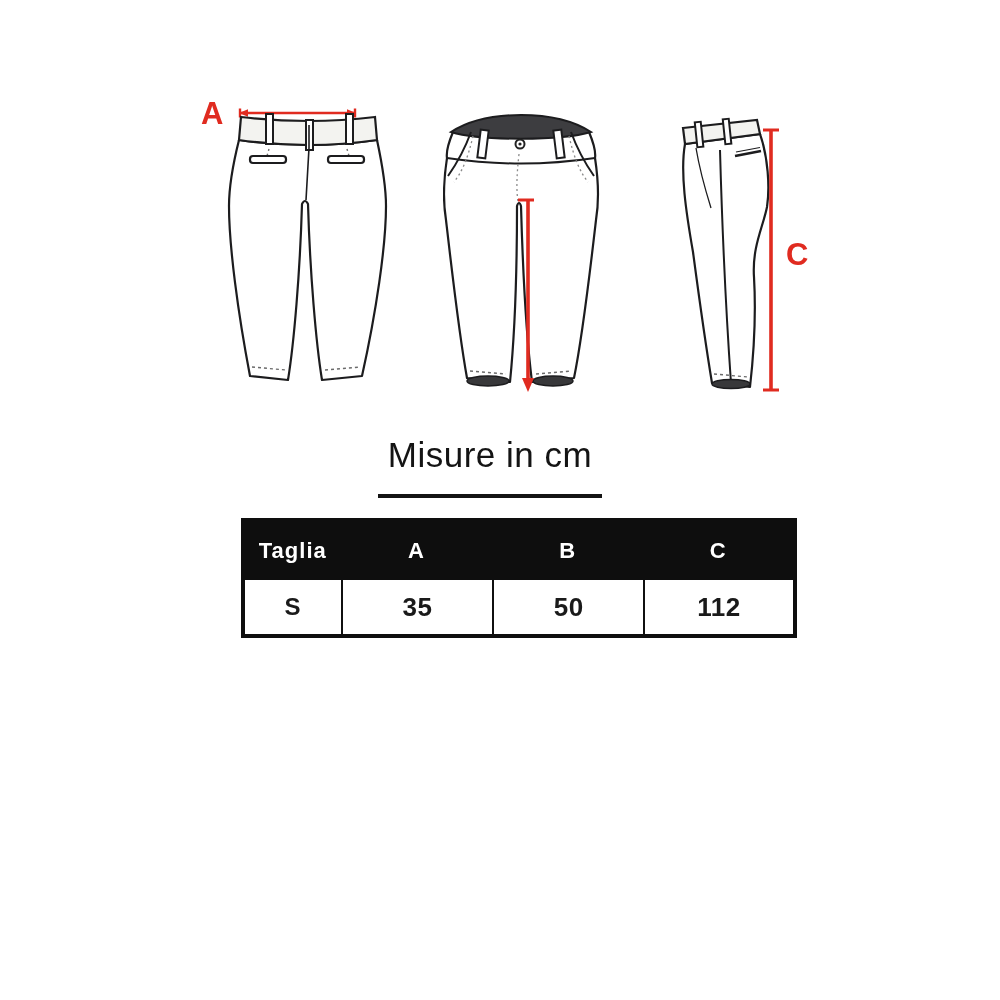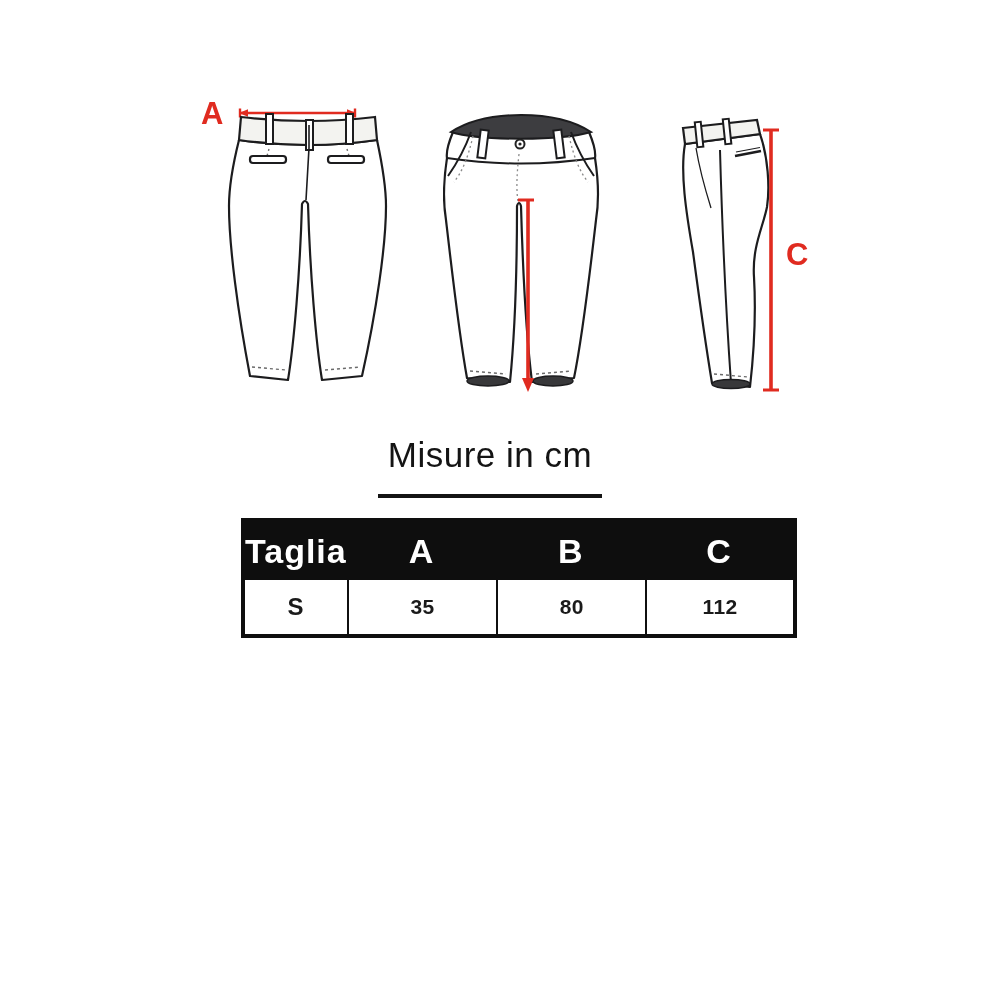--- a/index.html
+++ b/index.html
@@ -22,25 +22,25 @@
     background:#141414;
   }
   .size-table{
     position:absolute;left:241px;top:518px;width:556px;height:120px;
     box-sizing:border-box;border:4px solid #0e0e0e;
     display:grid;grid-template-columns:97fr 154fr 153fr 152fr;
     grid-template-rows:58px 1fr;
   }
   .hcell{
     background:#0e0e0e;color:#ffffff;display:flex;align-items:center;
-    justify-content:center;font-weight:bold;font-size:34px;letter-spacing:1px;
+    justify-content:center;font-weight:bold;font-size:22px;letter-spacing:1px;
   }
   .dcell{
     background:#ffffff;color:#1a1a1a;display:flex;align-items:center;
-    justify-content:center;font-weight:bold;font-size:21px;letter-spacing:0.5px;
+    justify-content:center;font-weight:bold;font-size:26px;letter-spacing:0.5px;
   }
   .dcell.bl{border-left:2px solid #101010;}
   .dcell.size{font-size:24px;}
 </style>
 </head>
 <body>
 
 <div class="page">
 
   <span class="measure-label" style="left:201px;top:98px;">A</span>
@@ -170,17 +170,17 @@
   <div class="title-underline"></div>
 
   <div class="size-table">
     <div class="hcell">Taglia</div>
     <div class="hcell">A</div>
     <div class="hcell">B</div>
     <div class="hcell">C</div>
 
     <div class="dcell size">S</div>
     <div class="dcell bl">35</div>
-    <div class="dcell bl">80</div>
+    <div class="dcell bl">50</div>
     <div class="dcell bl">112</div>
   </div>
 
 </div>
 
 </body></html>

